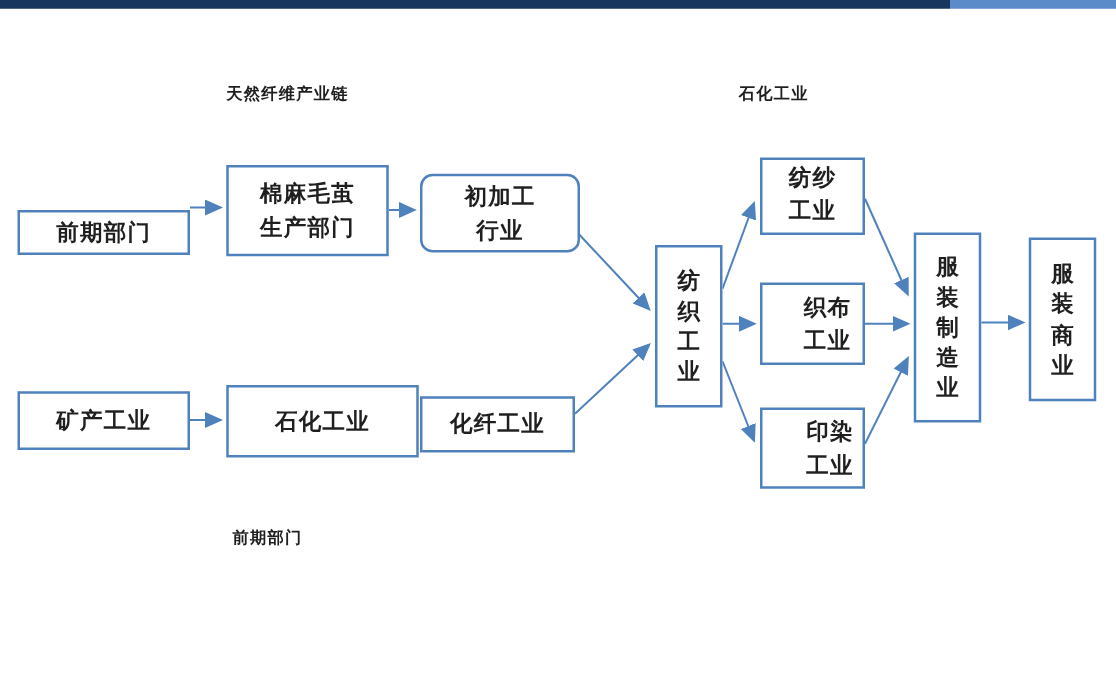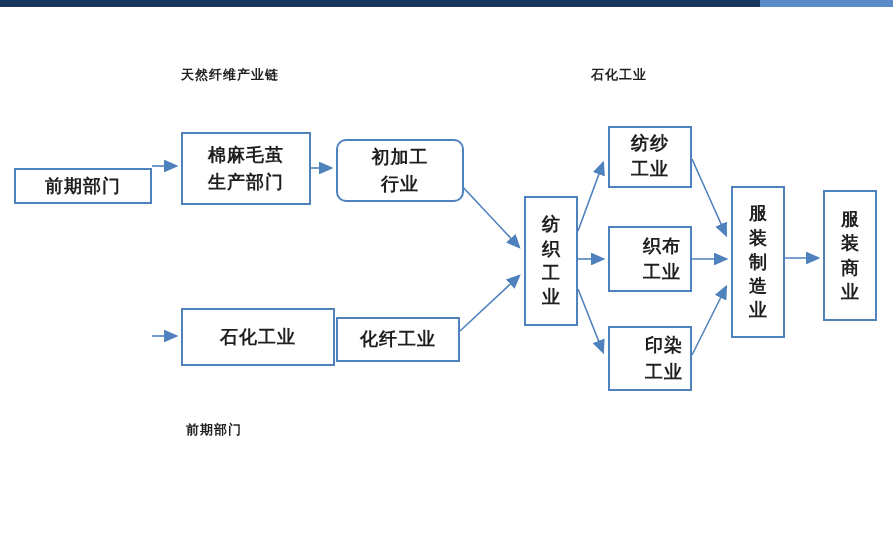--- a/index.html
+++ b/index.html
@@ -81,20 +81,21 @@
     <line class="arrow" x1="692" y1="355" x2="726" y2="287" marker-end="url(#arrowhead)"></line>
     <line class="arrow" x1="785" y1="258" x2="818" y2="258" marker-end="url(#arrowhead)"></line>
   </svg>
 
   <div class="node" style="left:14px;top:148px;width:138px;height:36px;margin-top:20px;">前期部门</div>
   <div class="node" style="left:181px;top:132px;width:130px;height:73px;">棉麻毛茧
 生产部门</div>
   <div class="node" style="left:336px;top:139px;width:128px;height:63px;border-radius:10px;">初加工
 行业</div>
 
+  <div class="node" style="left:14px;top:313px;width:138px;height:47px;">矿产工业</div>
   <div class="node" style="left:181px;top:308px;width:154px;height:58px;">石化工业</div>
   <div class="node" style="left:336px;top:317px;width:124px;height:45px;">化纤工业</div>
 
   <div class="node vertical" style="left:524px;top:196px;width:54px;height:130px;">纺
 织
 工
 业</div>
 
   <div class="node" style="left:608px;top:126px;width:84px;height:62px;font-family:Liberation Mono, monospace;">纺纱
 工业</div>

